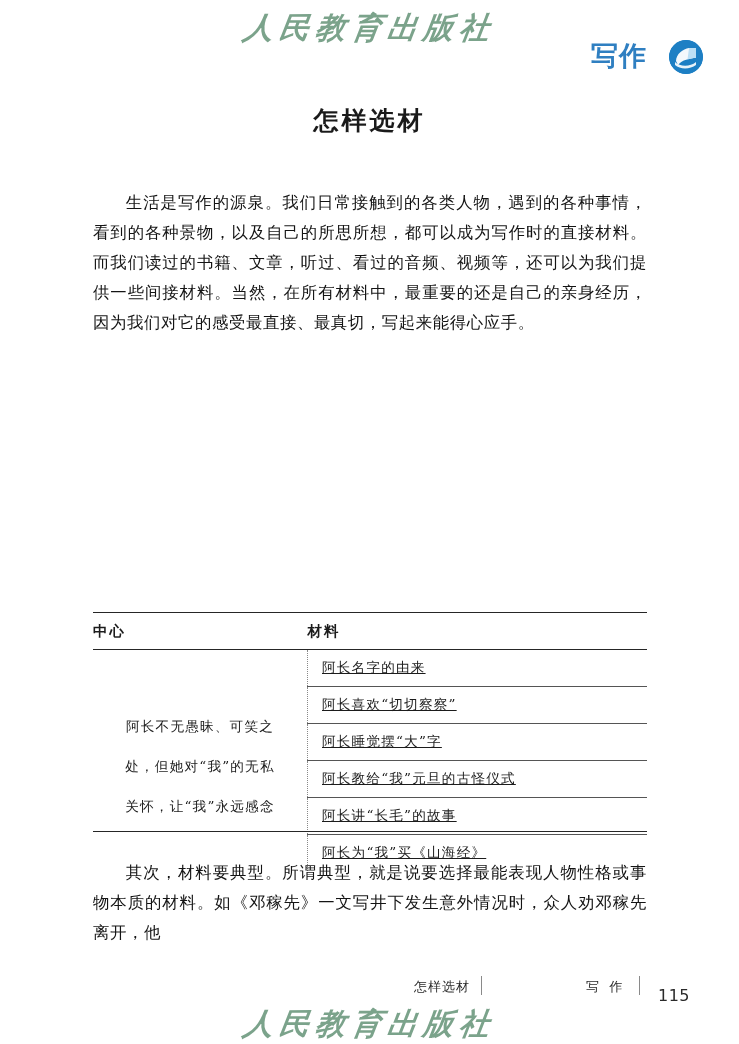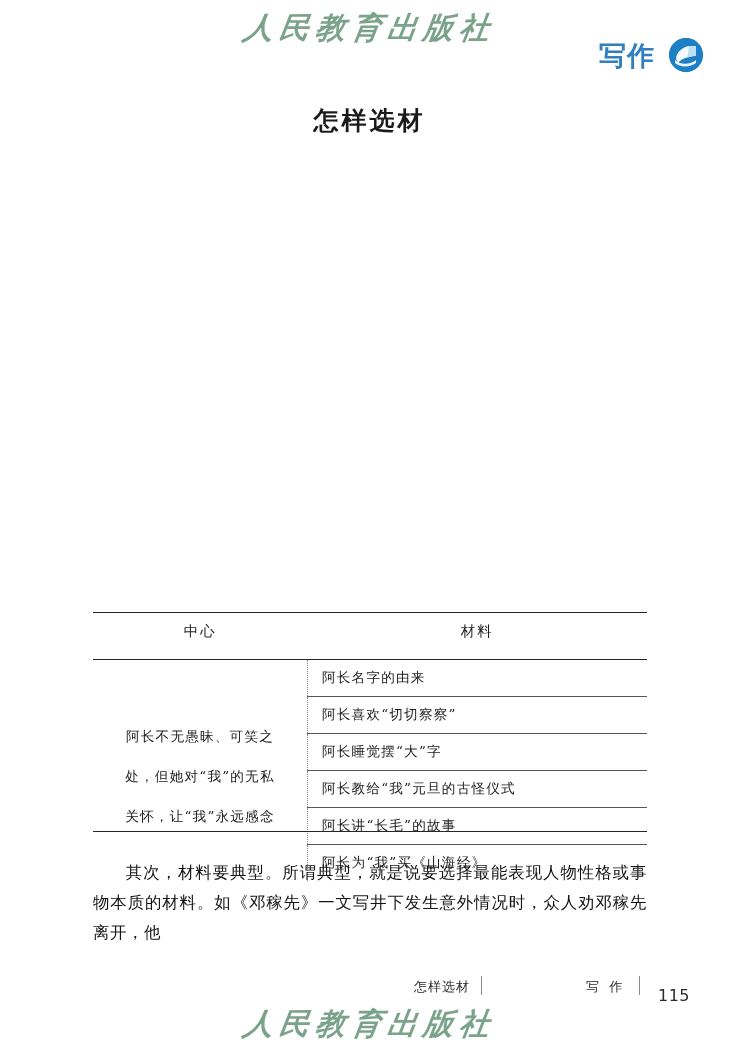--- a/index.html
+++ b/index.html
@@ -41,22 +41,22 @@
   }
   .publisher-logo.top { top: 8px; }
   .publisher-logo.bottom { top: 1004px; }
 
   
   .section-header {
     position: absolute;
     right: 36px;
     top: 38px;
     display: flex;
-    align-items: flex-start;
-    gap: 14px;
+    align-items: flex-end;
+    gap: 22px;
   }
   .section-header .label {
     font-family: "DejaVu Sans", "Liberation Sans", sans-serif;
     font-size: 27px;
     font-weight: 700;
     color: #2f7fc1;
     letter-spacing: 1px;
   }
   .section-header .badge {
     width: 34px;
@@ -109,23 +109,23 @@
     width: 554px;
     border-collapse: collapse;
     font-size: 13.6px;
     color: #1c1c1c;
   }
   .material-table .thead-row > * {
     border-top: 1.6px solid #262626;
     border-bottom: 1.4px solid #262626;
   }
   .material-table .head-cell {
-    text-align: center;
-    padding: 9px 0 18px 0;
-    font-weight: normal;
+    text-align: left;
+    padding: 9px 0 8px 0;
+    font-weight: bold;
     letter-spacing: 2px;
     font-size: 14.4px;
   }
   .col-center {
     width: 186px;
     vertical-align: middle;
     text-align: center;
     padding: 0 14px;
     line-height: 29px;
     letter-spacing: 1.2px;
@@ -134,20 +134,21 @@
   .col-center .center-text {
     display: block;
     margin-top: 11px;
   }
   .material-cell {
     padding: 9px 0 9px 14px;
     letter-spacing: 1.2px;
     border-bottom: 1px solid #555;
     border-left: 1px dotted #888;
     height: 18px;
+    text-decoration: underline;
   }
   .material-cell.last {
     border-bottom: none;
   }
   .table-bottom-rule {
     position: absolute;
     left: 93px;
     top: 831px;
     width: 554px;
     height: 0;
@@ -215,20 +216,21 @@
         <path d="M7 21 C7 14, 14 9, 20 8 L27 8 L27 18 C21 18, 13 20, 9 25 Z" fill="#ffffff" opacity="0.95"></path>
         <path d="M20 8 L27 8 L27 18 C24 18, 21 18.6, 18.5 19.5 Z" fill="#bcdff5"></path>
         <path d="M6 22 C11 27, 21 27, 27 22 L27 25 C21 29.5, 11 29.5, 6 25 Z" fill="#ffffff" opacity="0.9"></path>
       </svg>
     </span>
   </div>
 
   <div class="article-title">怎样选材</div>
 
   <div class="body-text">
+    <p>生活是写作的源泉。我们日常接触到的各类人物，遇到的各种事情，看到的各种景物，以及自己的所思所想，都可以成为写作时的直接材料。而我们读过的书籍、文章，听过、看过的音频、视频等，还可以为我们提供一些间接材料。当然，在所有材料中，最重要的还是自己的亲身经历，因为我们对它的感受最直接、最真切，写起来能得心应手。</p>
   </div>
 
   <table class="material-table">
     <tbody>
       <tr class="thead-row">
         <th class="head-cell">中心</th>
         <th class="head-cell">材料</th>
       </tr>
       <tr>
         <td class="col-center" rowspan="6">

